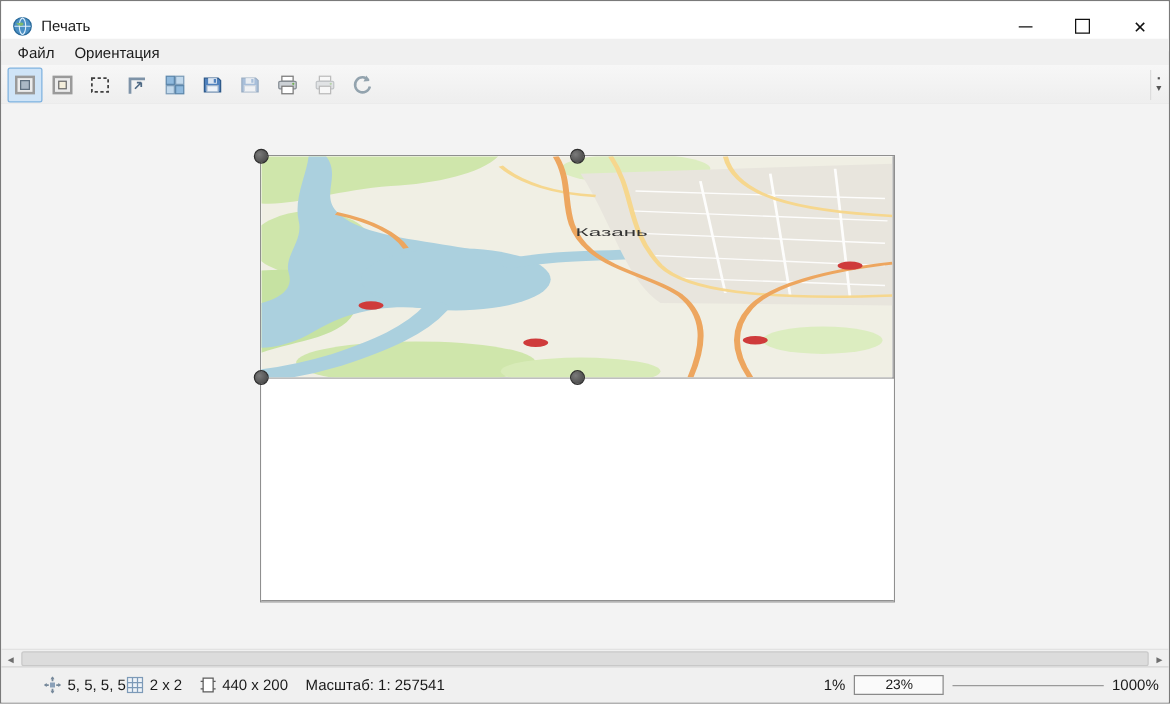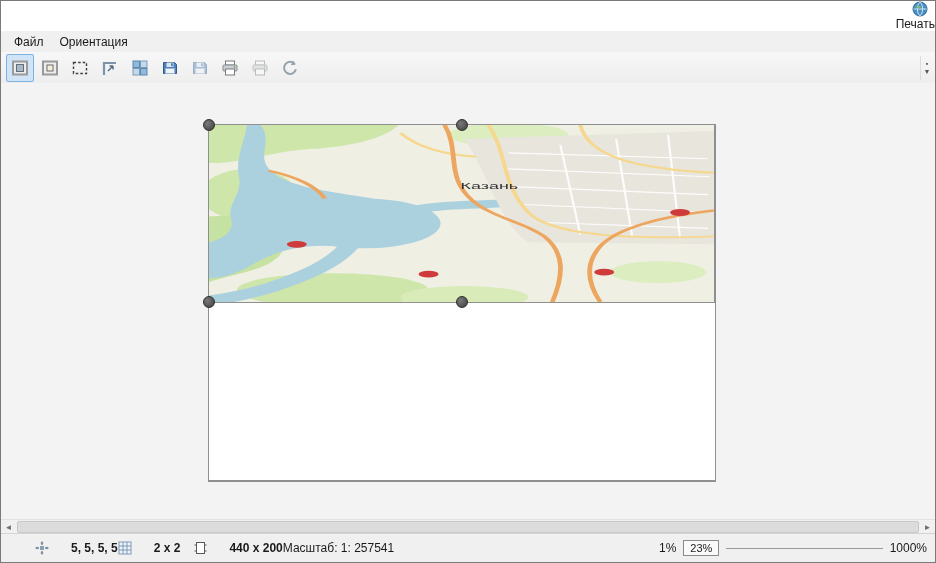--- a/index.html
+++ b/index.html
@@ -1,20 +1,20 @@
 <!DOCTYPE html>
 <html><head>
 <meta charset="utf-8">
 <style>
   html,body{margin:0;padding:0;}
   body{width:936px;height:563px;overflow:hidden;font-family:"Liberation Sans",sans-serif;font-size:12px;color:#1a1a1a;background:#fff;}
   .window{position:relative;width:934px;height:561px;border:1px solid #7a7a7a;background:#f3f3f3;box-sizing:content-box;}
 
   
-  .titlebar{position:absolute;left:0;top:0;right:0;height:40px;background:#ffffff;display:flex;align-items:flex-end;flex-direction:column;}
+  .titlebar{position:absolute;left:0;top:0;right:0;height:40px;background:#ffffff;display:flex;align-items:center;}
   .app-icon{width:16px;height:16px;margin:0 7px 0 9px;flex:0 0 auto;}
   .title{font-size:12px;}
   .win-controls{margin-left:auto;display:flex;height:100%;}
   .win-btn{width:46px;height:100%;display:flex;align-items:center;justify-content:center;color:#111;}
   .min-glyph{width:11px;height:1px;background:#111;}
   .max-glyph{width:10px;height:10px;border:1px solid #111;}
   .close-glyph{font-size:13px;line-height:1;}
 
   
   .menubar{position:absolute;left:0;top:30px;right:0;height:21px;background:#f0f0f0;display:flex;align-items:center;padding-left:5px;}
@@ -42,28 +42,28 @@
   .h-br{left:247px;top:171px;}
 
   
   .hscroll{position:absolute;left:0;right:0;bottom:28px;height:14px;background:#f0f0f0;border-top:1px solid #e2e2e2;display:flex;align-items:center;}
   .hs-arrow{width:15px;height:14px;display:flex;align-items:center;justify-content:center;color:#6e6e6e;font-size:8px;flex:0 0 auto;}
   .hs-track{flex:1;height:14px;position:relative;}
   .hs-thumb{position:absolute;left:1px;right:1px;top:1px;bottom:1px;background:#dcdcdc;border:1px solid #c8c8c8;border-radius:2px;}
 
   
   .statusbar{position:absolute;left:0;right:0;bottom:0;height:28px;background:#f0f0f0;border-top:1px solid #d4d4d4;display:flex;align-items:center;padding:0 8px;white-space:nowrap;}
-  .sb-group{display:flex;align-items:flex-start;gap:22px;font-weight:bold;}
+  .sb-group{display:flex;align-items:flex-start;gap:5px;}
   .sb-icon{display:block;}
   .sb-margins{margin-left:26px;}
   .sb-grid{}
   .sb-pagesize{margin-left:14px;}
-  .sb-scale{}
+  .sb-scale{margin-left:14px;}
   .zoom-group{margin-left:auto;display:flex;align-items:center;gap:7px;width:268px;}
-  .zoom-value{border:1px solid #8a8a8a;background:#fafafa;padding:1px 6px;font-size:11px;}
+  .zoom-value{border:1px solid #8a8a8a;background:#fafafa;padding:1px 24px;font-size:11px;}
   .zoom-track{flex:1;height:0;border-top:1px solid #9a9a9a;}
 </style>
 </head>
 <body>
 
 <div class="window">
 
   <div class="titlebar">
     <svg class="app-icon" viewBox="0 0 16 16">
       <circle cx="8" cy="8" r="7" fill="#4a8fc4" stroke="#2a6a9a" stroke-width="1"></circle>

